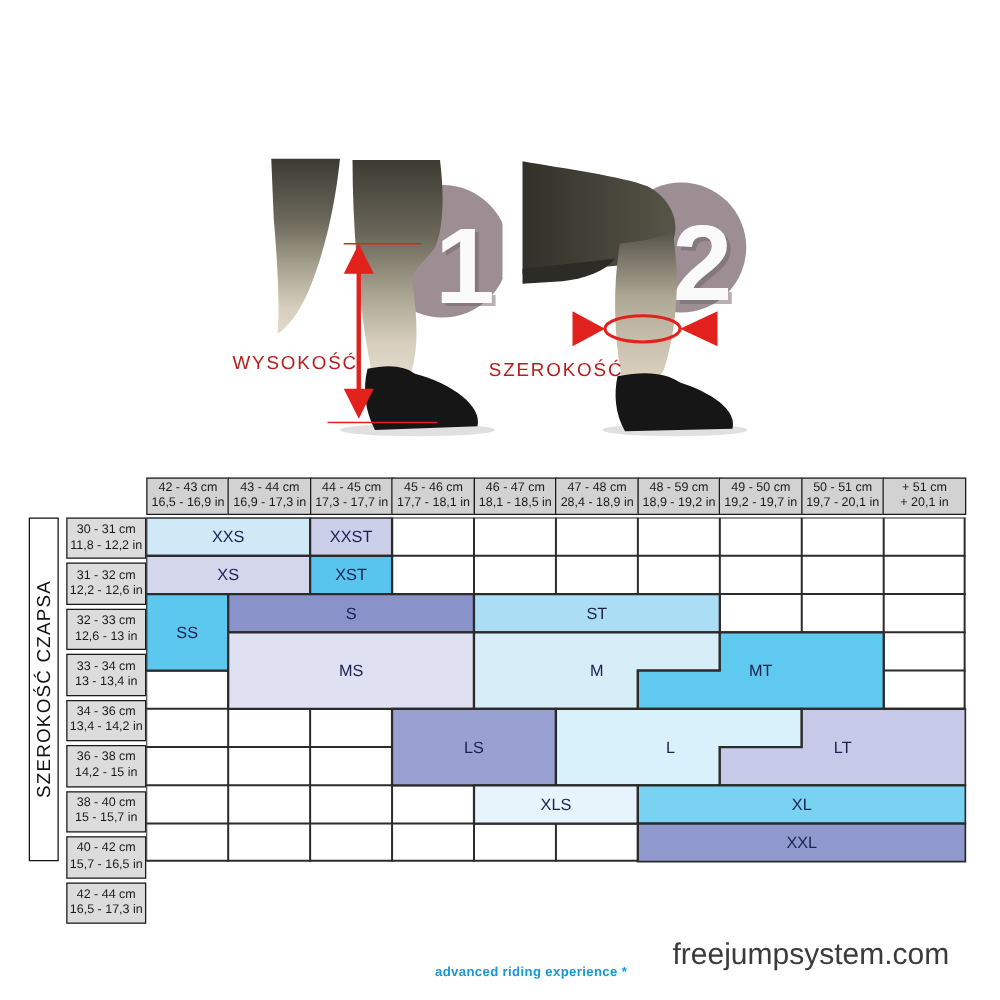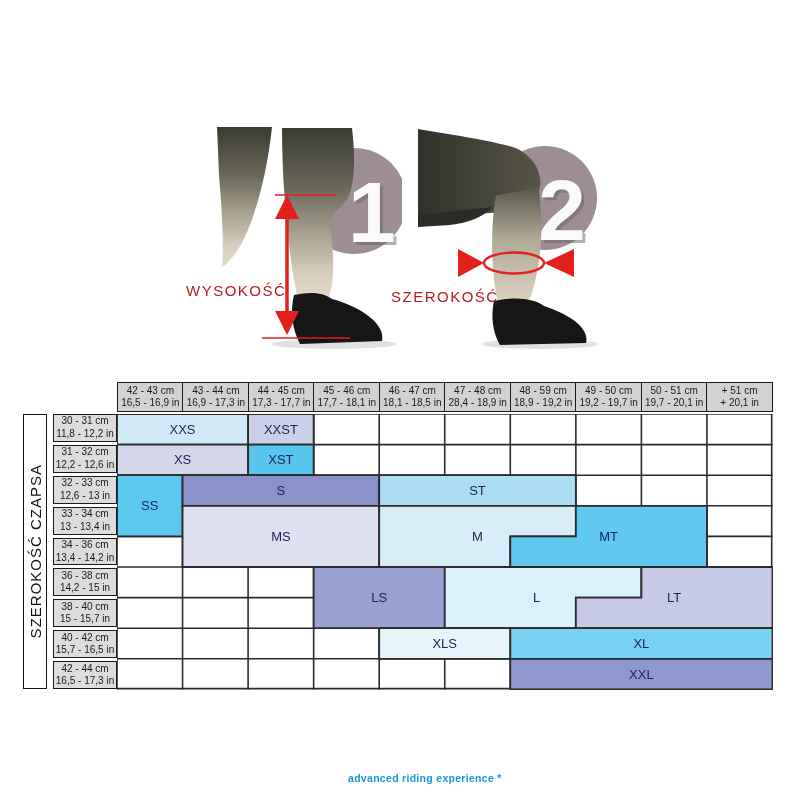--- a/index.html
+++ b/index.html
@@ -19,21 +19,21 @@
   
   .big-header{position:absolute;left:117px;top:348px;width:656px;height:27px;
         border:1.6px solid #111;box-sizing:border-box;background:#fff;
         display:flex;align-items:center;justify-content:center;
         font-size:19px;letter-spacing:.5px;color:#111;}
   .col-headers{position:absolute;left:117px;top:382px;width:656px;height:30px;display:flex;}
   .col-h{flex:1;background:#d2d2d2;border:1.3px solid #1a1a1a;box-sizing:border-box;
         margin-left:-1.3px;display:flex;flex-direction:column;align-items:center;justify-content:center;
         font-size:10px;line-height:12.5px;color:#1a1a1a;white-space:nowrap;}
   .col-h:first-child{margin-left:0;}
-  .row-headers{position:absolute;left:53px;top:414px;width:64px;height:275px;
+  .row-headers{position:absolute;left:53px;top:414px;width:64px;height:325px;
         display:flex;flex-direction:column;gap:3px;}
   .row-h{flex:1;background:#dcdcdc;border:1.3px solid #1a1a1a;box-sizing:border-box;
         display:flex;flex-direction:column;align-items:center;justify-content:center;
         font-size:10px;line-height:12.5px;color:#1a1a1a;white-space:nowrap;}
   .side-label-box{position:absolute;left:23px;top:414px;width:24px;height:275px;
         border:1.6px solid #111;box-sizing:border-box;background:#fff;
         display:flex;align-items:center;justify-content:center;}
   .side-label-box span{writing-mode:vertical-rl;transform:rotate(180deg);
         font-size:15px;letter-spacing:1px;color:#111;white-space:nowrap;}
   .body-svg{position:absolute;left:117px;top:414px;}
@@ -237,13 +237,14 @@
       <text x="557.175" y="188.10000000000002" text-anchor="middle" font-size="13" fill="#1c2150">LT</text>
       <path d="M 262.2,214.20000000000002 L 393.29999999999995,214.20000000000002 L 393.29999999999995,244.8 L 262.2,244.8 Z" fill="#e6f4fb" stroke="#2b2b2b" stroke-width="1.8"></path>
       <text x="327.75" y="234" text-anchor="middle" font-size="13" fill="#1c2150">XLS</text>
       <path d="M 393.29999999999995,214.20000000000002 L 655.5,214.20000000000002 L 655.5,244.8 L 393.29999999999995,244.8 Z" fill="#79d2f2" stroke="#2b2b2b" stroke-width="1.8"></path>
       <text x="524.4" y="234" text-anchor="middle" font-size="13" fill="#1c2150">XL</text>
       <path d="M 393.29999999999995,244.8 L 655.5,244.8 L 655.5,275.40000000000003 L 393.29999999999995,275.40000000000003 Z" fill="#9099ce" stroke="#2b2b2b" stroke-width="1.8"></path>
       <text x="524.4" y="264.6" text-anchor="middle" font-size="13" fill="#1c2150">XXL</text>
     </svg>
 
   <div class="tagline" style="color: rgb(22, 151, 214);">advanced riding experience *</div>
+  <div class="website">freejumpsystem.com</div>
 </div>
 
 </body></html>

